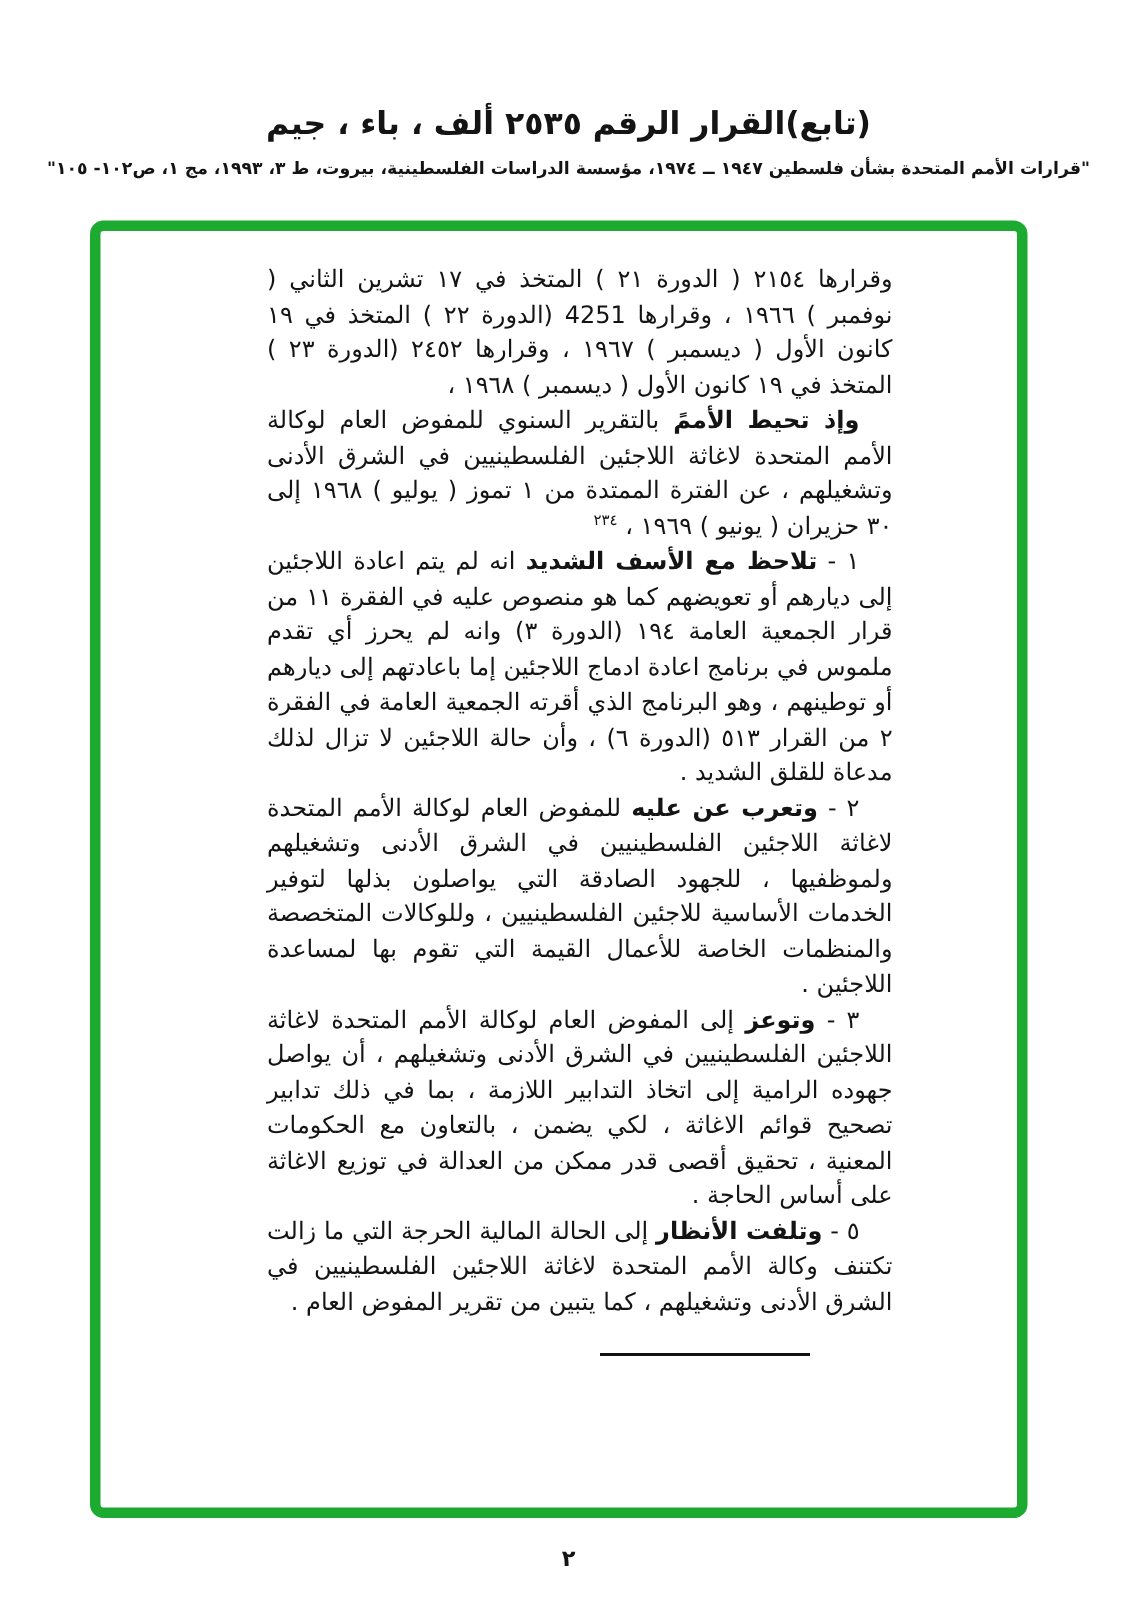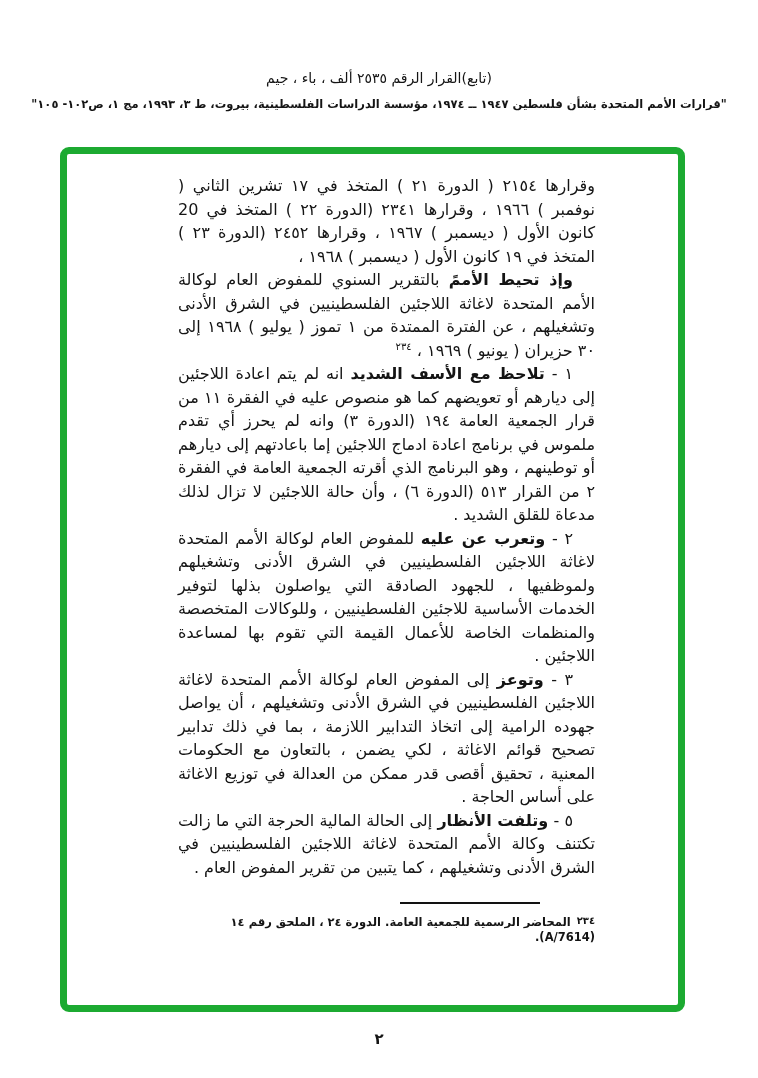--- a/index.html
+++ b/index.html
@@ -18,22 +18,22 @@
   }
   .header {
     position: absolute;
     top: 70px;
     left: 0;
     width: 758px;
     direction: rtl;
     text-align: center;
   }
   .doc-title {
-    font-size: 14px;
-    font-weight: 400;
+    font-size: 21px;
+    font-weight: 700;
     letter-spacing: 0.2px;
     white-space: nowrap;
   }
   .source-line {
     margin-top: 11px;
     font-size: 11.5px;
     font-weight: 700;
     white-space: nowrap;
   }
   .green-box {
@@ -114,32 +114,29 @@
 <div class="page" style="color: rgb(20, 20, 20);">
 
   <div class="header">
     <div class="doc-title">(تابع)القرار الرقم  ٢٥٣٥ ألف ، باء ، جيم</div>
     <div class="source-line">"قرارات الأمم المتحدة بشأن فلسطين ١٩٤٧ ــ ١٩٧٤، مؤسسة الدراسات الفلسطينية، بيروت، ط ٣، ١٩٩٣، مج ١، ص١٠٢- ١٠٥"</div>
   </div>
 
   <div class="green-box" style="border-color: rgb(28, 170, 49);">
 
     <div class="text-column" id="paragraphs">
-        <p class="para"><span class="">وقرارها ٢١٥٤ ( الدورة ٢١ ) المتخذ في ١٧ تشرين الثاني ( نوفمبر ) ١٩٦٦ ، وقرارها ٢٣٤١ (الدورة ٢٢ ) المتخذ في 20 كانون الأول ( ديسمبر ) ١٩٦٧ ، وقرارها ٢٤٥٢ (الدورة ٢٣ ) المتخذ في ١٩ كانون الأول ( ديسمبر ) ١٩٦٨ ،</span></p>
+        <p class="para"><span class="">وقرارها ٢١٥٤ ( الدورة ٢١ ) المتخذ في ١٧ تشرين الثاني ( نوفمبر ) ١٩٦٦ ، وقرارها 4251 (الدورة ٢٢ ) المتخذ في ١٩ كانون الأول ( ديسمبر ) ١٩٦٧ ، وقرارها ٢٤٥٢ (الدورة ٢٣ ) المتخذ في ١٩ كانون الأول ( ديسمبر ) ١٩٦٨ ،</span></p>
         <p class="para indent"><span class="b">وإذ تحيط الأممً</span><span class=""> بالتقرير السنوي للمفوض العام لوكالة الأمم المتحدة لاغاثة اللاجئين الفلسطينيين في الشرق الأدنى وتشغيلهم ، عن الفترة الممتدة من ١ تموز ( يوليو ) ١٩٦٨ إلى ٣٠ حزيران ( يونيو ) ١٩٦٩ ، </span><span class="sup">٢٣٤</span></p>
         <p class="para indent"><span class="">١ - </span><span class="b">تلاحظ مع الأسف الشديد</span><span class=""> انه لم يتم اعادة اللاجئين إلى ديارهم أو تعويضهم كما هو منصوص عليه في الفقرة ١١ من قرار الجمعية العامة ١٩٤ (الدورة ٣) وانه لم يحرز أي تقدم ملموس في برنامج اعادة ادماج اللاجئين إما باعادتهم إلى ديارهم أو توطينهم ، وهو البرنامج الذي أقرته الجمعية العامة في الفقرة ٢ من القرار ٥١٣ (الدورة ٦) ، وأن حالة اللاجئين لا تزال لذلك مدعاة للقلق الشديد .</span></p>
         <p class="para indent"><span class="">٢ - </span><span class="b">وتعرب عن عليه</span><span class=""> للمفوض العام لوكالة الأمم المتحدة لاغاثة اللاجئين الفلسطينيين في الشرق الأدنى وتشغيلهم ولموظفيها ، للجهود الصادقة التي يواصلون بذلها لتوفير الخدمات الأساسية للاجئين الفلسطينيين ، وللوكالات المتخصصة والمنظمات الخاصة للأعمال القيمة التي تقوم بها لمساعدة اللاجئين .</span></p>
         <p class="para indent"><span class="">٣ - </span><span class="b">وتوعز</span><span class=""> إلى المفوض العام لوكالة الأمم المتحدة لاغاثة اللاجئين الفلسطينيين في الشرق الأدنى وتشغيلهم ، أن يواصل جهوده الرامية إلى اتخاذ التدابير اللازمة ، بما في ذلك تدابير تصحيح قوائم الاغاثة ، لكي يضمن ، بالتعاون مع الحكومات المعنية ، تحقيق أقصى قدر ممكن من العدالة في توزيع الاغاثة على أساس الحاجة .</span></p>
         <p class="para indent"><span class="">٥ - </span><span class="b">وتلفت الأنظار</span><span class=""> إلى الحالة المالية الحرجة التي ما زالت تكتنف وكالة الأمم المتحدة لاغاثة اللاجئين الفلسطينيين في الشرق الأدنى وتشغيلهم ، كما يتبين من تقرير المفوض العام .</span></p>
       </div>
 
     <div class="footnote-area">
       <div class="footnote-rule"></div>
-      <div class="footnote">
-        <span class="fn-marker">٢٣٤</span><span>المحاضر الرسمية للجمعية العامة. الدورة ٢٤ ، الملحق رقم ١٤ (A/7614).</span>
-      </div>
     </div>
 
   </div>
 
   <div class="page-number">٢</div>
 
 </div>
 
 </body></html>

